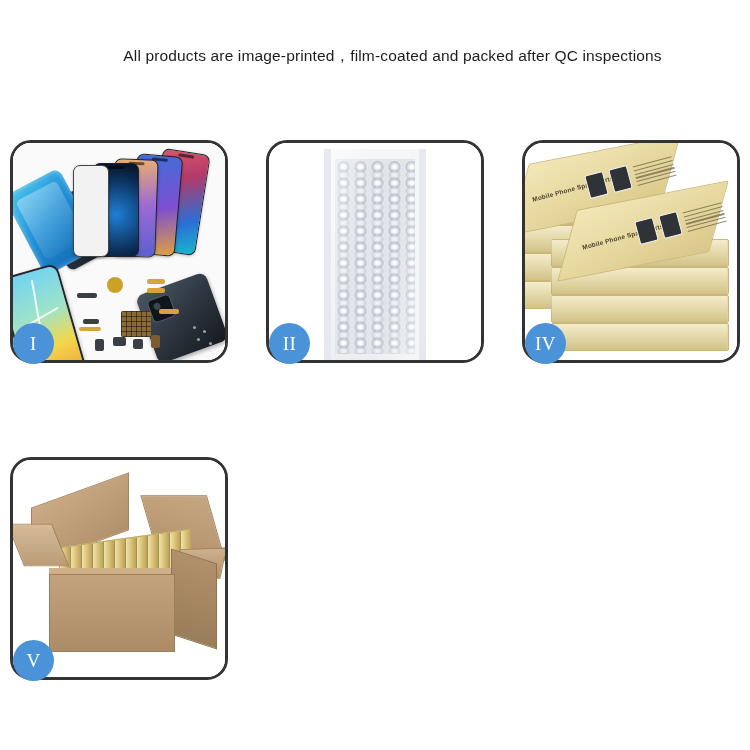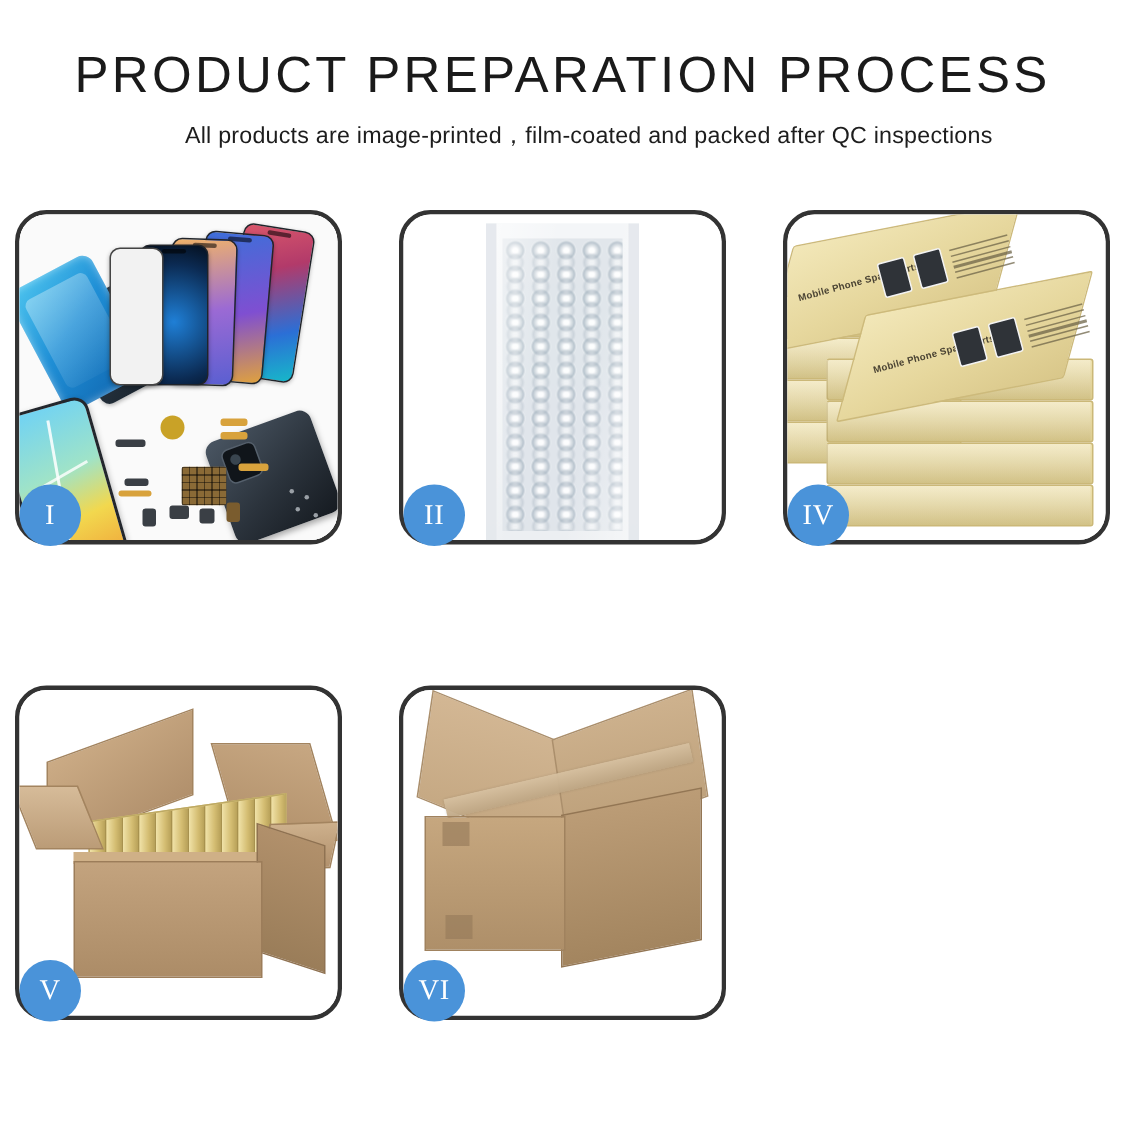--- a/index.html
+++ b/index.html
@@ -375,21 +375,20 @@
   .c6-sheen{
     position:absolute; right:6px; top:8px; width:48px; height:30px;
     background:linear-gradient(120deg,rgba(255,255,255,.85),rgba(255,255,255,0));
     transform: rotate(-18deg);
   }
 </style>
 </head>
 <body>
 
 <div class="header">
-  <div class="title">PRODUCT PREPARATION PROCESS</div>
   <div class="subtitle">All products are image-printed，film-coated and packed after QC inspections</div>
 </div>
 
 <div class="grid">
 
   <div class="card">
     <div class="card-inner">
       <div class="c1-bg"></div>
 
       <div class="c1-lcd2"></div>
@@ -534,27 +533,14 @@
       </div>
       <div class="c5-leftflap"></div>
       <div class="c5-rightflap"></div>
       <div class="c5-bodyTopEdge"></div>
       <div class="c5-bodyR"></div>
       <div class="c5-body"></div>
     </div>
     <div class="badge">V</div>
   </div>
 
-  <div class="card">
-    <div class="card-inner">
-      <div class="c6-sheen"></div>
-      <div class="c6-top"></div>
-      <div class="c6-topR"></div>
-      <div class="c6-tape"></div>
-      <div class="c6-faceR"></div>
-      <div class="c6-faceL"></div>
-      <div class="c6-tab" style="left:26px; top:88px;"></div>
-      <div class="c6-tab" style="left:28px; top:150px;"></div>
-    </div>
-    <div class="badge">VI</div>
-  </div>
 
 </div>
 
 </body></html>

